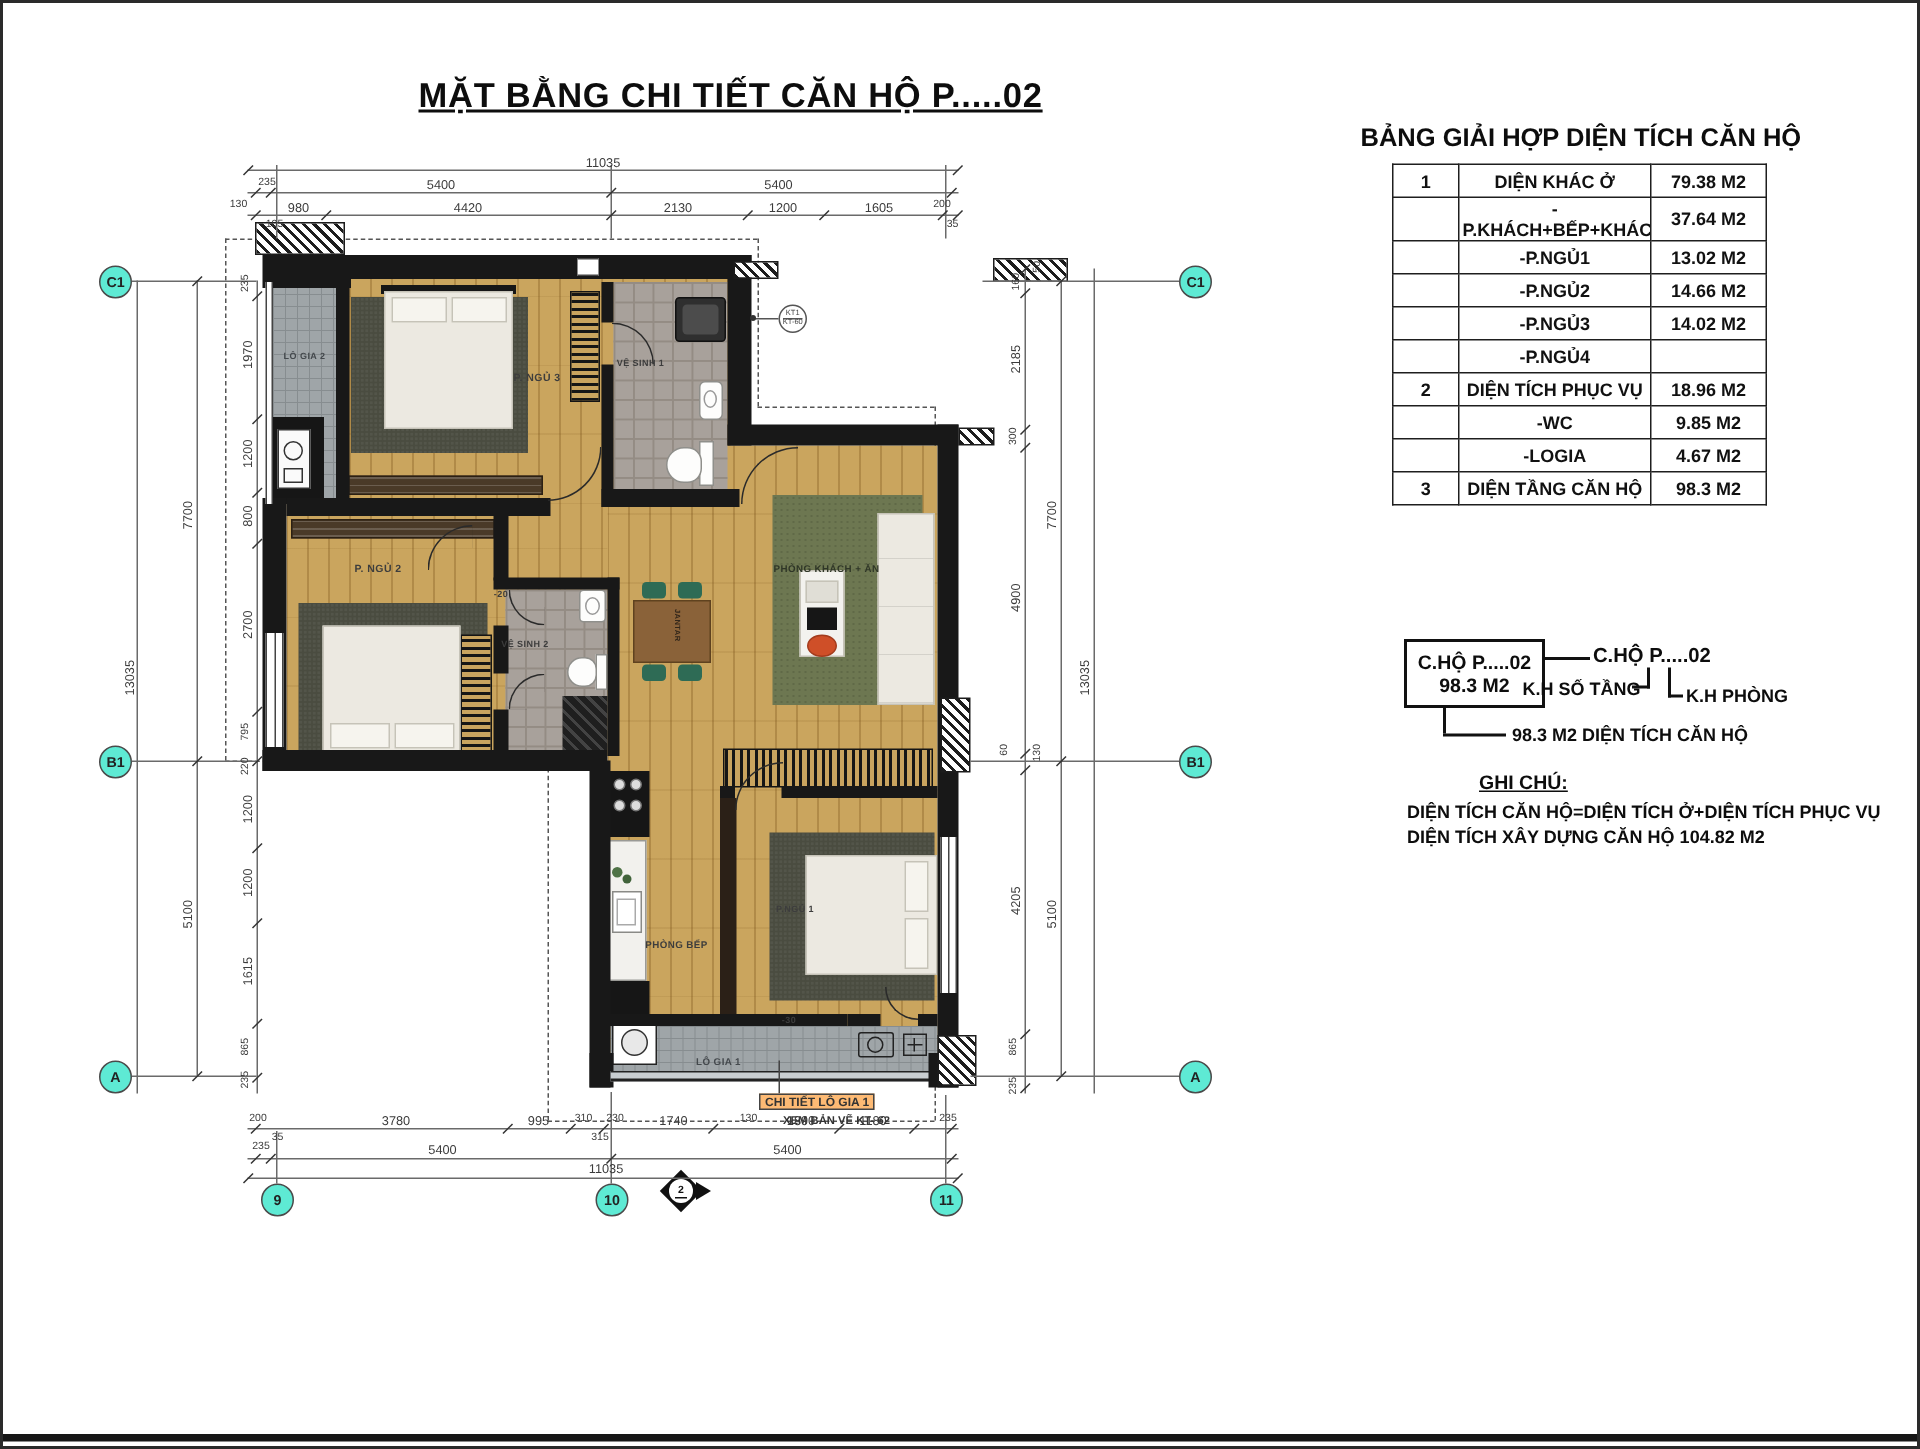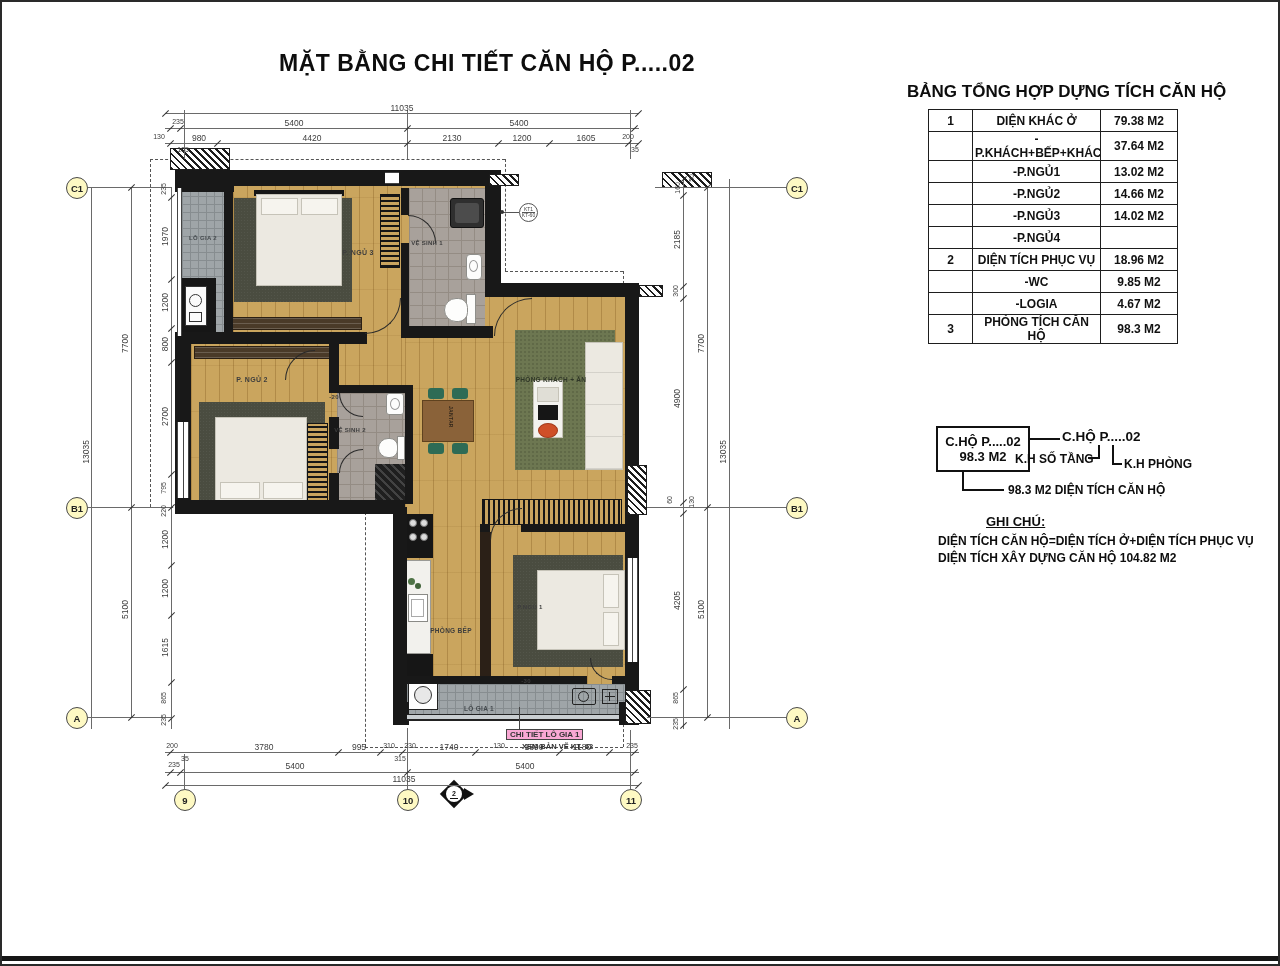--- a/index.html
+++ b/index.html
@@ -25,37 +25,37 @@
   .win{position:absolute;background:#fff;box-sizing:border-box;}
   .winv{border-left:1px solid #444;border-right:1px solid #444;}
   .winh{border-top:1px solid #444;border-bottom:1px solid #444;}
   .lbl{position:absolute;font-weight:bold;color:#3d3d3d;white-space:nowrap;letter-spacing:.3px;transform:translateX(-50%);}
   .dim{position:absolute;font-size:8.5px;color:#3c3c3c;white-space:nowrap;transform:translateX(-50%);}
   .dimv{position:absolute;font-size:8.5px;color:#3c3c3c;white-space:nowrap;writing-mode:vertical-rl;transform:rotate(180deg);}
   .line{position:absolute;background:#6a6a6a;}
   .dashh{position:absolute;height:0;border-top:1px dashed #555;}
   .dashv{position:absolute;width:0;border-left:1px dashed #555;}
   .tk{position:absolute;width:9px;height:1px;background:#333;transform:rotate(-45deg);}
-  .gc{position:absolute;width:20px;height:20px;border:1px solid #4a4a4a;border-radius:50%;background:#fef9c3;font-size:9.5px;font-weight:bold;color:#222;display:flex;align-items:center;justify-content:center;}
+  .gc{position:absolute;width:20px;height:20px;border:1px solid #4a4a4a;border-radius:50%;background:#5eead4;font-size:9.5px;font-weight:bold;color:#222;display:flex;align-items:center;justify-content:center;}
   .fix{position:absolute;background:#fdfdfc;border:1px solid #8f8f8b;box-sizing:border-box;}
   table.area{position:absolute;left:926px;top:107px;width:249px;border-collapse:collapse;table-layout:fixed;}
   table.area td,table.area th{border:1px solid #1e1e1e;font-weight:bold;color:#111;text-align:center;padding:0 2px;overflow:hidden;}
   table.area th{height:34px;font-size:12.5px;}
   table.area td{height:21px;font-size:12px;}
   .ttl{position:absolute;font-weight:bold;color:#0d0d0d;white-space:nowrap;}
   .lgtxt{position:absolute;font-weight:bold;color:#0d0d0d;white-space:nowrap;font-size:12.5px;}
   .blk{position:absolute;background:#161616;}
 </style>
 </head>
 <body>
 
 <div id="sheet">
   <div class="blk" style="left:0;top:954px;width:1280px;height:5px;"></div>
 
-  <div class="ttl" style="left:277px;top:48px;font-size:23px;letter-spacing:.5px;">MẶT BẰNG CHI TIẾT CĂN HỘ  P.....02</div>
+  <div class="ttl" style="left:277px;top:48px;font-size:23px;letter-spacing:.5px;text-decoration:underline;">MẶT BẰNG CHI TIẾT CĂN HỘ  P.....02</div>
 
   <div class="dashh" style="left:148px;top:157px;width:355px;"></div>
   <div class="dashv" style="left:148px;top:157px;height:348px;"></div>
   <div class="dashv" style="left:503px;top:157px;height:112px;"></div>
   <div class="dashh" style="left:503px;top:269px;width:118px;"></div>
   <div class="dashv" style="left:621px;top:269px;height:476px;"></div>
   <div class="dashh" style="left:148px;top:505px;width:215px;"></div>
   <div class="dashv" style="left:363px;top:505px;height:240px;"></div>
   <div class="dashh" style="left:363px;top:745px;width:258px;"></div>
 
@@ -203,21 +203,21 @@
   <div class="lbl" style="left:524px;top:676px;font-size:6px;">-30</div>
 
   <div class="line" style="left:500px;top:210px;width:17px;height:1px;background:#555;"></div>
   <div class="abs" style="left:498px;top:208px;width:4px;height:4px;background:#333;border-radius:50%;"></div>
   <div class="abs" style="left:517px;top:201px;width:19px;height:19px;border:1px solid #555;border-radius:50%;background:#fff;display:flex;flex-direction:column;align-items:center;justify-content:center;box-sizing:border-box;">
     <span style="font-size:5px;color:#444;line-height:1;">KT1</span>
     <span style="font-size:5px;color:#444;line-height:1;border-top:1px solid #555;">KT-60</span>
   </div>
 
   <div class="line" style="left:517px;top:705px;width:1px;height:22px;background:#444;"></div>
-  <div class="abs" style="left:504px;top:727px;font-size:8px;font-weight:bold;color:#333;border:1px solid #444;padding:0 3px;background:#f9a8d4;white-space:nowrap;">CHI TIẾT LÔ GIA 1</div>
+  <div class="abs" style="left:504px;top:727px;font-size:8px;font-weight:bold;color:#333;border:1px solid #444;padding:0 3px;background:#fdba74;white-space:nowrap;">CHI TIẾT LÔ GIA 1</div>
   <div class="abs" style="left:520px;top:740px;font-size:7.5px;font-weight:bold;color:#333;white-space:nowrap;">XEM BẢN VẼ KT- 62</div>
 
   <div class="abs" style="left:442px;top:782px;width:20px;height:20px;background:#111;transform:rotate(45deg);"></div>
   <div class="abs" style="left:462px;top:786px;width:0;height:0;border-top:6px solid transparent;border-bottom:6px solid transparent;border-left:10px solid #111;"></div>
   <div class="abs" style="left:444px;top:784px;width:16px;height:16px;background:#fff;border-radius:50%;display:flex;flex-direction:column;align-items:center;justify-content:center;">
     <span style="font-size:7px;font-weight:bold;color:#111;line-height:1;">2</span>
     <span style="display:block;width:8px;height:1px;background:#111;margin-top:1px;"></span>
   </div>
 
   <div class="line" style="left:163px;top:111px;width:474px;height:1px;"></div>
@@ -361,21 +361,21 @@
   <div class="gc" style="left:64px;top:175px;">C1</div>
   <div class="gc" style="left:64px;top:495px;">B1</div>
   <div class="gc" style="left:64px;top:705px;">A</div>
   <div class="gc" style="left:784px;top:175px;">C1</div>
   <div class="gc" style="left:784px;top:495px;">B1</div>
   <div class="gc" style="left:784px;top:705px;">A</div>
   <div class="gc" style="left:172px;top:787px;">9</div>
   <div class="gc" style="left:395px;top:787px;">10</div>
   <div class="gc" style="left:618px;top:787px;">11</div>
 
-  <div class="ttl" style="left:905px;top:80px;font-size:17px;">BẢNG TỔNG HỢP DỰNG TÍCH CĂN HỘ</div>
+  <div class="ttl" style="left:905px;top:80px;font-size:17px;">BẢNG GIẢI HỢP DIỆN TÍCH CĂN HỘ</div>
   <table class="area">
     <colgroup>
         <col style="width:44px">
         <col style="width:128px">
         <col style="width:77px">
       </colgroup>
     <tbody>
     <tr>
           <td>1</td>
           <td>DIỆN KHÁC Ở</td>
@@ -416,21 +416,21 @@
           <td>-WC</td>
           <td>9.85 M2</td>
         </tr>
     <tr>
           <td></td>
           <td>-LOGIA</td>
           <td>4.67 M2</td>
         </tr>
     <tr>
           <td>3</td>
-          <td>PHÒNG TÍCH CĂN HỘ</td>
+          <td>DIỆN TẦNG CĂN HỘ</td>
           <td>98.3 M2</td>
         </tr>
   </tbody>
     </table>
 
   <div class="abs" style="left:934px;top:424px;width:94px;height:46px;border:2px solid #111;box-sizing:border-box;display:flex;flex-direction:column;align-items:center;justify-content:center;">
     <span class="lgtxt" style="position:static;font-size:13px;">C.HỘ P.....02</span>
     <span class="lgtxt" style="position:static;font-size:13px;">98.3 M2</span>
   </div>
   <div class="line" style="left:1028px;top:436px;width:30px;height:2px;background:#111;"></div>

